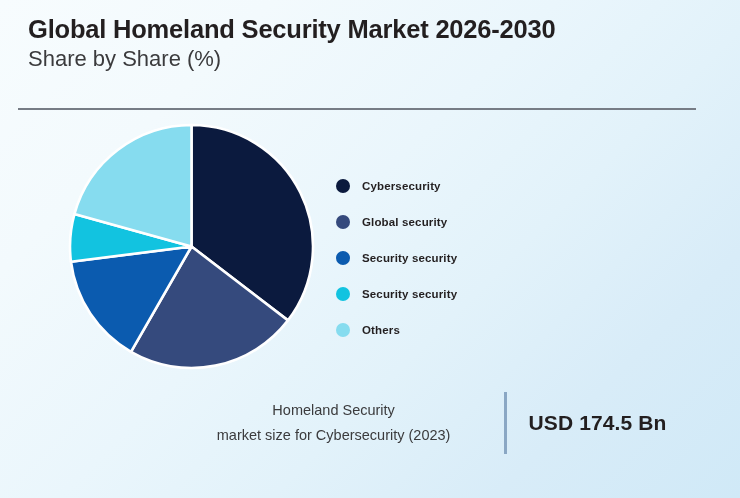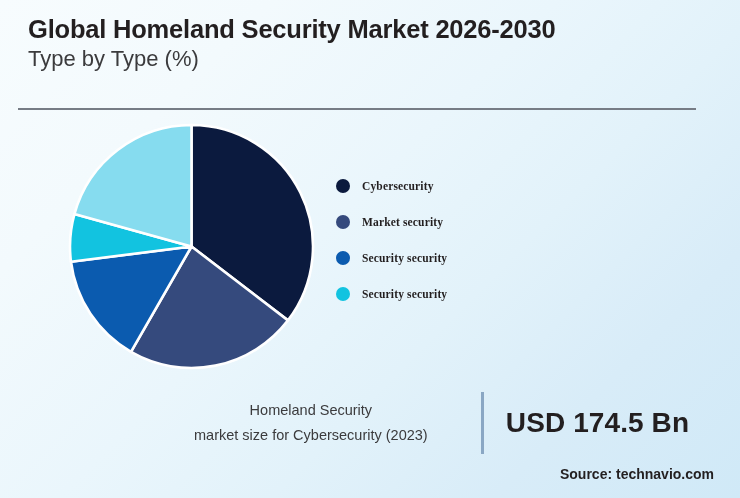--- a/index.html
+++ b/index.html
@@ -93,21 +93,20 @@
     border-radius: 50%;
     flex: 0 0 auto;
     margin-right: 12px;
   }
   .legend-label {
     font-size: 11.5px;
     font-weight: bold;
     color: #231f20;
     letter-spacing: 0.15px;
     white-space: nowrap;
-    font-family: Liberation Serif, serif;
   }
 
   
   .callout {
     position: absolute;
     left: 140px;
     top: 392px;
     width: 560px;
     height: 62px;
     display: flex;
@@ -126,21 +125,21 @@
     white-space: nowrap;
   }
   .callout-divider {
     width: 3px;
     height: 62px;
     background: #8aa7c4;
     margin: 0 22px 0 10px;
     flex: 0 0 auto;
   }
   .callout-value {
-    font-size: 28px;
+    font-size: 21px;
     font-weight: bold;
     color: #231f20;
     letter-spacing: 0.1px;
     white-space: nowrap;
   }
 
   
   .source {
     position: absolute;
     right: 26px;
@@ -151,21 +150,21 @@
     white-space: nowrap;
   }
 </style>
 </head>
 <body>
 
 <div id="infographic">
 
   <div class="header">
     <h1 class="title">Global Homeland Security Market 2026-2030</h1>
-    <div class="subtitle">Type by Type (%)</div>
+    <div class="subtitle">Share by Share (%)</div>
   </div>
   <div class="header-rule"></div>
 
   <div class="pie-wrap">
     <svg class="pie-svg" viewBox="0 0 264 264">
       <g id="pie-slices">
           <path d="M 131.5 131.5 L 131.50 10.00 A 121.5 121.5 0 0 1 227.97 205.36 Z" fill="#0b1a3e" stroke="#ffffff" stroke-width="2.6" stroke-linejoin="round"></path>
           <path d="M 131.5 131.5 L 227.97 205.36 A 121.5 121.5 0 0 1 70.97 236.85 Z" fill="#354a7d" stroke="#ffffff" stroke-width="2.6" stroke-linejoin="round"></path>
           <path d="M 131.5 131.5 L 70.97 236.85 A 121.5 121.5 0 0 1 10.96 146.73 Z" fill="#0b5baf" stroke="#ffffff" stroke-width="2.6" stroke-linejoin="round"></path>
           <path d="M 131.5 131.5 L 10.96 146.73 A 121.5 121.5 0 0 1 14.41 99.07 Z" fill="#12c3e0" stroke="#ffffff" stroke-width="2.6" stroke-linejoin="round"></path>
@@ -174,36 +173,39 @@
     </svg>
   </div>
 
   <div class="legend">
     <div class="legend-row">
       <span class="legend-swatch" style="background:#0b1a3e"></span>
       <span class="legend-label">Cybersecurity</span>
     </div>
     <div class="legend-row">
       <span class="legend-swatch" style="background:#354a7d"></span>
-      <span class="legend-label">Market security</span>
+      <span class="legend-label">Global security</span>
     </div>
     <div class="legend-row">
       <span class="legend-swatch" style="background:#0b5baf"></span>
       <span class="legend-label">Security security</span>
     </div>
     <div class="legend-row">
       <span class="legend-swatch" style="background:#12c3e0"></span>
       <span class="legend-label">Security security</span>
+    </div>
+    <div class="legend-row">
+      <span class="legend-swatch" style="background:#86dcef"></span>
+      <span class="legend-label">Others</span>
     </div>
   </div>
 
   <div class="callout">
     <div class="callout-text">
       <span class="line">Homeland Security</span>
       <span class="line">market size for Cybersecurity (2023)</span>
     </div>
     <div class="callout-divider"></div>
     <div class="callout-value">USD 174.5 Bn</div>
   </div>
 
-  <div class="source">Source: technavio.com</div>
 
 </div>
 
 </body></html>

